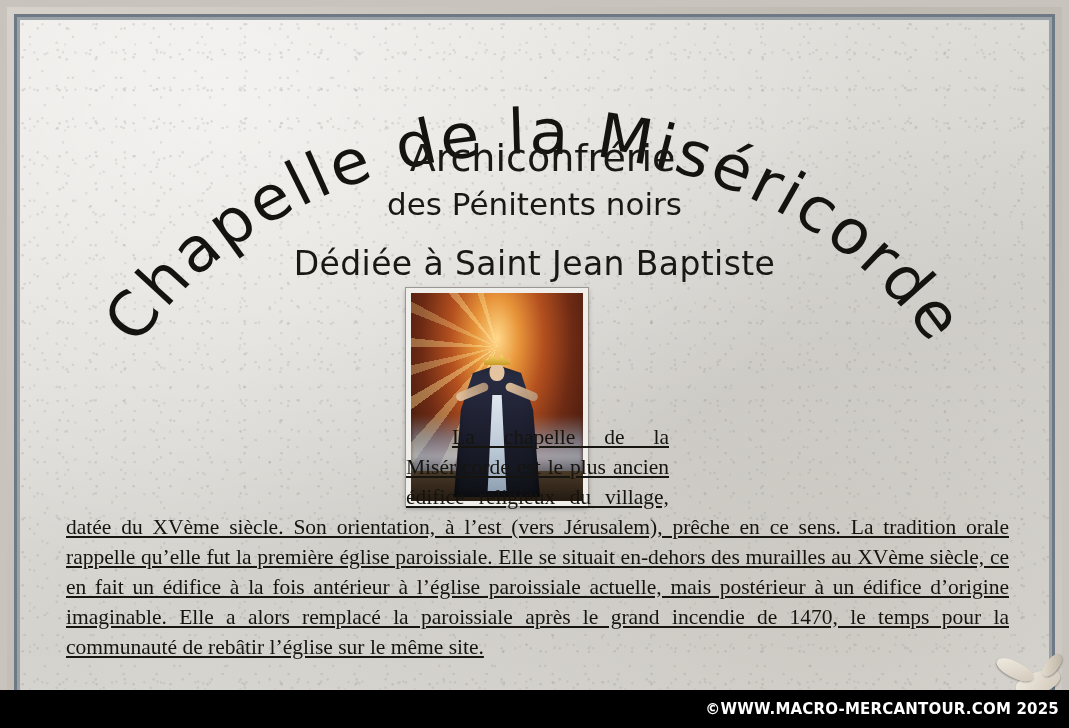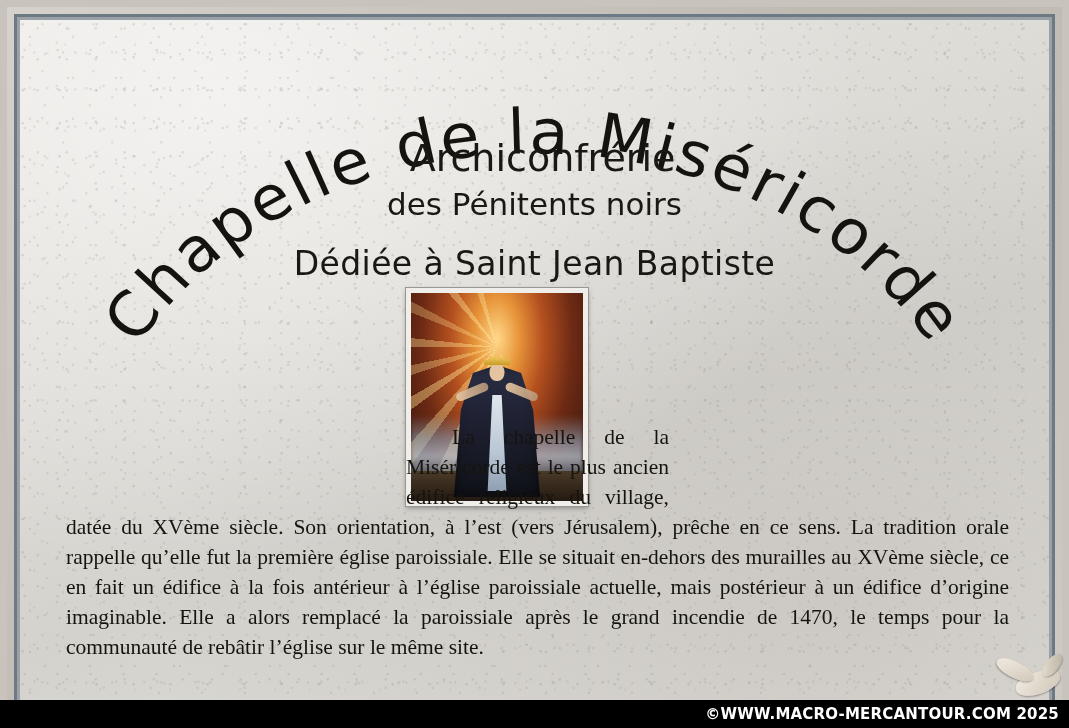--- a/index.html
+++ b/index.html
@@ -189,20 +189,21 @@
   
   .body-text {
     position: absolute;
     left: 46px;
     right: 40px;
     top: 380px;
     color: #16140f;
     font-family: "Liberation Serif", serif;
     font-size: 21.5px;
     line-height: 30px;
+    text-decoration: underline;
   }
   .para1 {
     text-align: justify;
     text-justify: inter-word;
     
     shape-outside: none;
   }
   .cutout {
     float: left;
     width: 340px;
@@ -221,21 +222,21 @@
   }
   .para2 .l1 { display: block; }
 
   
   .para1 { text-indent: 46px; }
 
   
   .watermark {
     position: absolute;
     left: 0; right: 0; bottom: 0;
-    height: 28px;
+    height: 38px;
     background: #000;
     color: #fff;
     font-family: "DejaVu Sans", sans-serif;
     font-size: 15px;
     font-weight: bold;
     letter-spacing: .2px;
     display: flex;
     align-items: center;
     justify-content: flex-end;
     padding-right: 10px;

